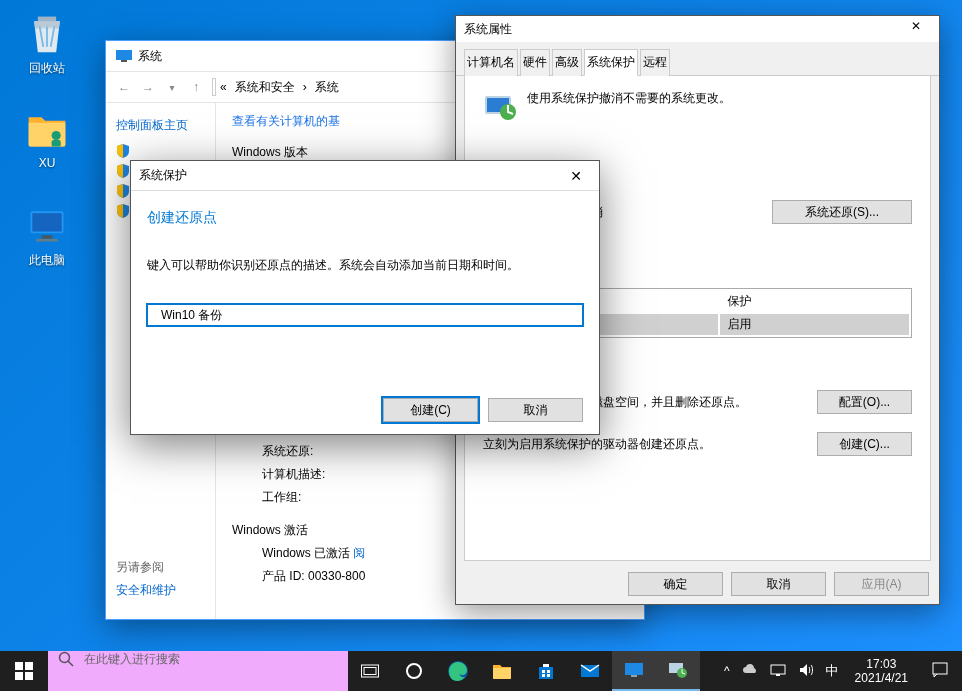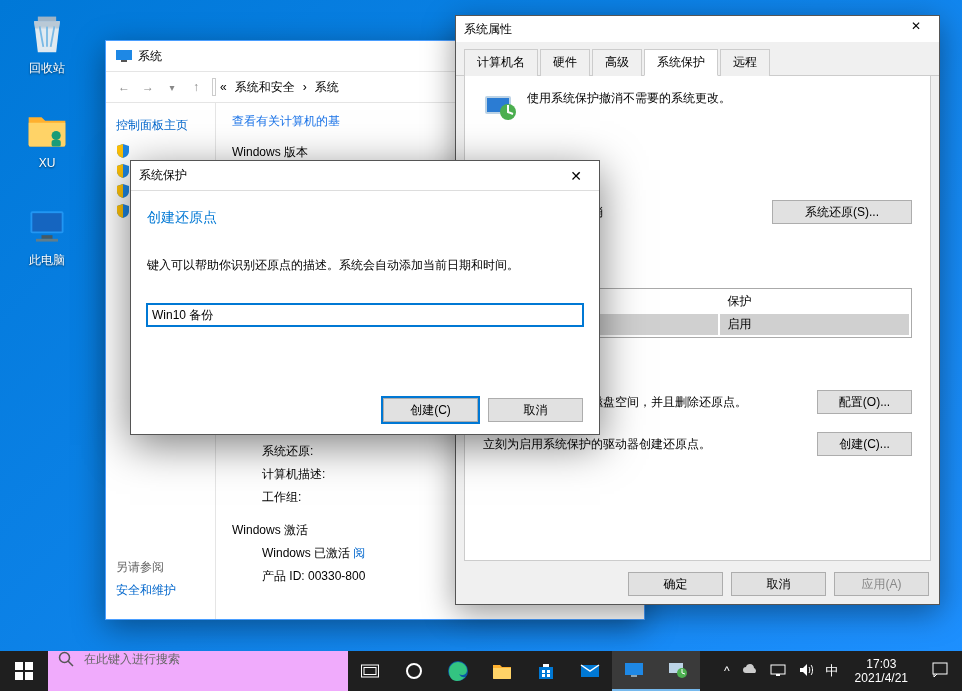--- a/index.html
+++ b/index.html
@@ -23,39 +23,39 @@
   .ws-right { flex:1; padding:10px 16px; overflow:hidden; position:relative; }
   .ws-right h2 { color:#1a73e8; font-weight:normal; font-size:12px; margin-bottom:14px; }
   .ws-right .lab { display:block; margin:6px 0 6px 30px; color:#000; }
   .ws-bottom { position:absolute; bottom:10px; left:10px; }
   .ws-bottom a { display:block; color:#0066cc; margin-top:6px; }
   
   .win-prop { left:455px; top:15px; width:485px; height:590px; background:#f0f0f0; border:1px solid #555; }
   .wp-title { height:26px; display:flex; align-items:center; justify-content:space-between; padding:0 8px; background:#fff; }
   .wp-close { width:30px; height:20px; text-align:center; cursor:pointer; }
   .wp-tabs { display:flex; background:#f0f0f0; padding:6px 8px 0; border-bottom:1px solid #ccc;}
-  .wp-tab { padding:4px 12px; border:1px solid #ccc; border-bottom:none; background:#f0f0f0; margin-right:2px; cursor:pointer; position:relative; top:1px;}
+  .wp-tab { padding:4px 2px; border:1px solid #ccc; border-bottom:none; background:#f0f0f0; margin-right:2px; cursor:pointer; position:relative; top:1px;}
   .wp-tab.active { background:#fff; border-bottom:1px solid #fff; }
   .wp-body { padding:14px 18px; background:#fff; margin:0 8px 8px; height:485px; position:relative; border:1px solid #ccc; border-top:none;}
   .wp-row { display:flex; align-items:flex-start; margin-bottom:16px; }
   .wp-btn { min-width:95px; height:24px; border:1px solid #adadad; background:#e1e1e1; cursor:pointer; padding:0 10px; }
   .wp-btn:disabled{ color:#888; }
   .wp-table { width:100%; border:1px solid #aaa; margin:8px 0 2px; }
   .wp-table th,.wp-table td { text-align:left; font-weight:normal; padding:2px 8px; }
   .wp-table thead { background:#fff; border-bottom:2px solid #f9a8d4;}
   .wp-table tbody tr.sel { background:#d0d0d0; }
   .wp-footer { position:absolute; bottom:8px; right:10px; display:flex; gap:8px;}
   
   .win-dialog { left:130px; top:160px; width:470px; height:275px; border:1px solid #555; background:#fff; box-shadow:0 10px 40px rgba(0,0,0,.5); }
   .wd-title { height:30px; display:flex; align-items:center; justify-content:space-between; padding:0 8px; background:#fff; border-bottom:1px solid #ddd;}
   .wd-close { width:30px; text-align:center; cursor:pointer; font-size:14px; }
   .wd-body { padding:18px 16px; }
   .wd-body h3 { color:#0078d4; font-weight:normal; font-size:14px; margin-bottom:30px; }
   .wd-body p { margin-bottom:30px; }
-  .wd-input { width:100%; height:22px; border:1px solid #0078d4; padding:0 4px; outline:2px solid #0078d4; outline-offset:-1px;}
+  .wd-input { width:100%; height:22px; border:1px solid #0078d4; padding:0 13px; outline:2px solid #0078d4; outline-offset:-1px;}
   .wd-footer { position:absolute; bottom:12px; right:16px; display:flex; gap:10px;}
   .wd-footer .wp-btn.primary { outline:2px solid #0078d4;}
   
   .taskbar { position:absolute; left:0; bottom:0; width:100%; height:40px; background:#1f1f1f; display:flex; align-items:center; color:#fff; }
   .tb-start { width:48px; height:40px; display:flex; align-items:center; justify-content:center; cursor:pointer;}
   .tb-search { flex:0 0 300px; height:40px; background:#f0abfc; display:flex; align-items:flex-start; color:#666; }
   .tb-search .sico { width:36px; text-align:center; }
   .tb-icons { display:flex; height:40px; }
   .tb-icons .tbi { width:44px; height:40px; display:flex; align-items:center; justify-content:center; cursor:pointer; }
   .tb-icons .tbi.active{ background:#3a3a3a; border-bottom:2px solid #76b9ed;}

